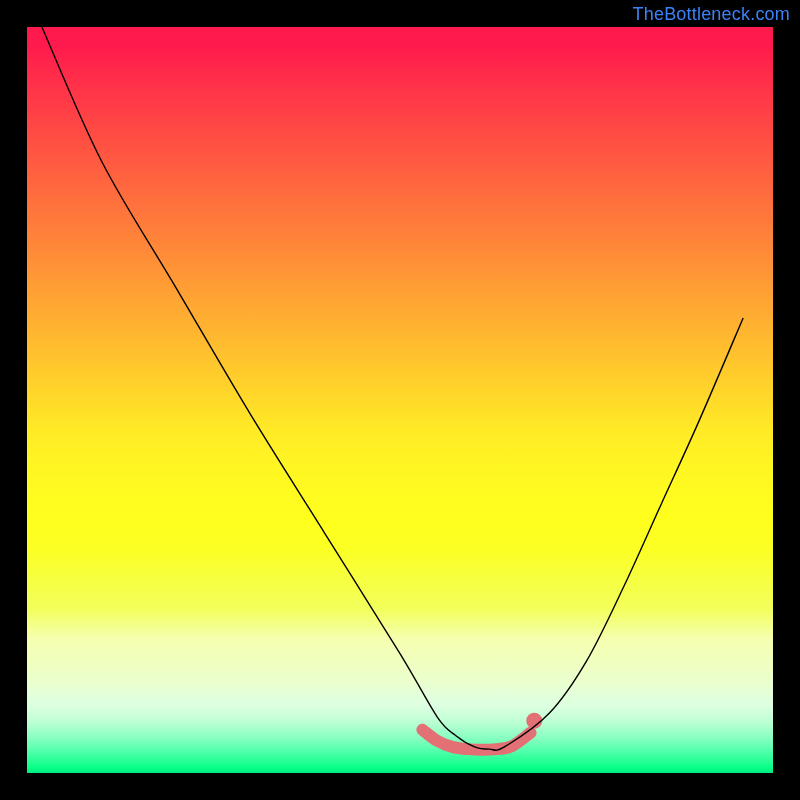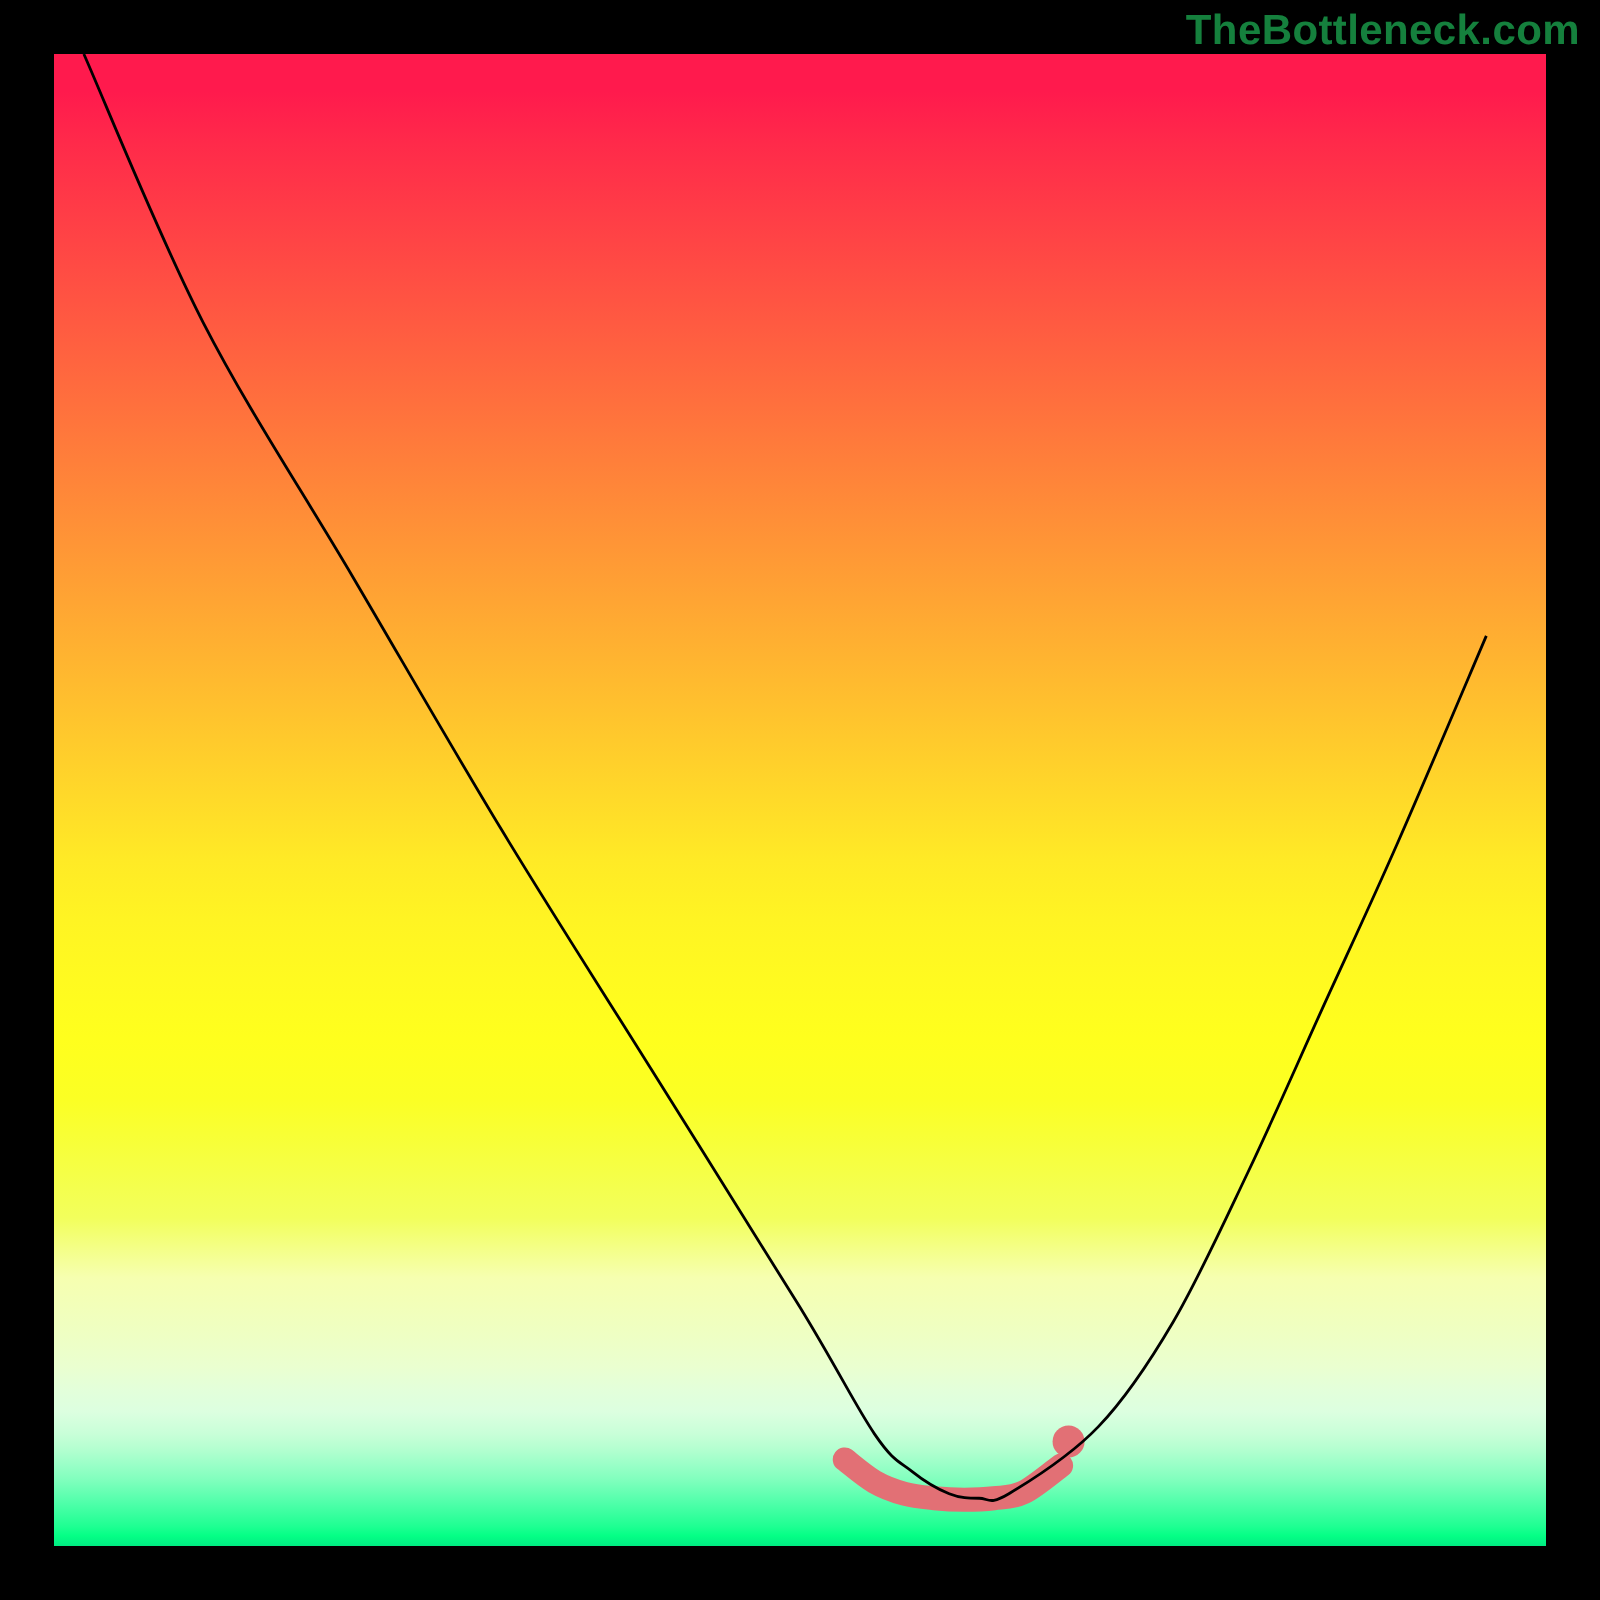--- a/index.html
+++ b/index.html
@@ -20,23 +20,23 @@
       #eaffd0 88%, #e3ffda 89.5%, #dcffe0 91%,
       #c8ffd8 92.5%, #b4ffd0 93.5%, #9bffc8 94.5%,
       #82ffbe 95.5%, #69ffb4 96.3%, #50ffaa 97.1%,
       #37ff9e 97.9%, #1eff92 98.7%, #05ff86 99.3%,
       #00ec82 100%);
   }
   .watermark {
     position: absolute;
     top: 4px;
     right: 10px;
-    color: #15803d;
-    font-size: 21px;
-    font-weight: 700;
+    color: #3b82f6;
+    font-size: 18px;
+    font-weight: 400;
     letter-spacing: 0.2px;
     z-index: 5;
   }
   svg.curves { position: absolute; top: 0; left: 0; width: 800px; height: 800px; z-index: 3; }
   .curve-line { fill: none; stroke: #000; stroke-width: 1.4; }
   .bump-line { fill: none; stroke: #e27075; stroke-width: 12; stroke-linecap: round; stroke-linejoin: round; }
   .dot { fill: #e27075; }
 </style>
 </head>
 <body>

